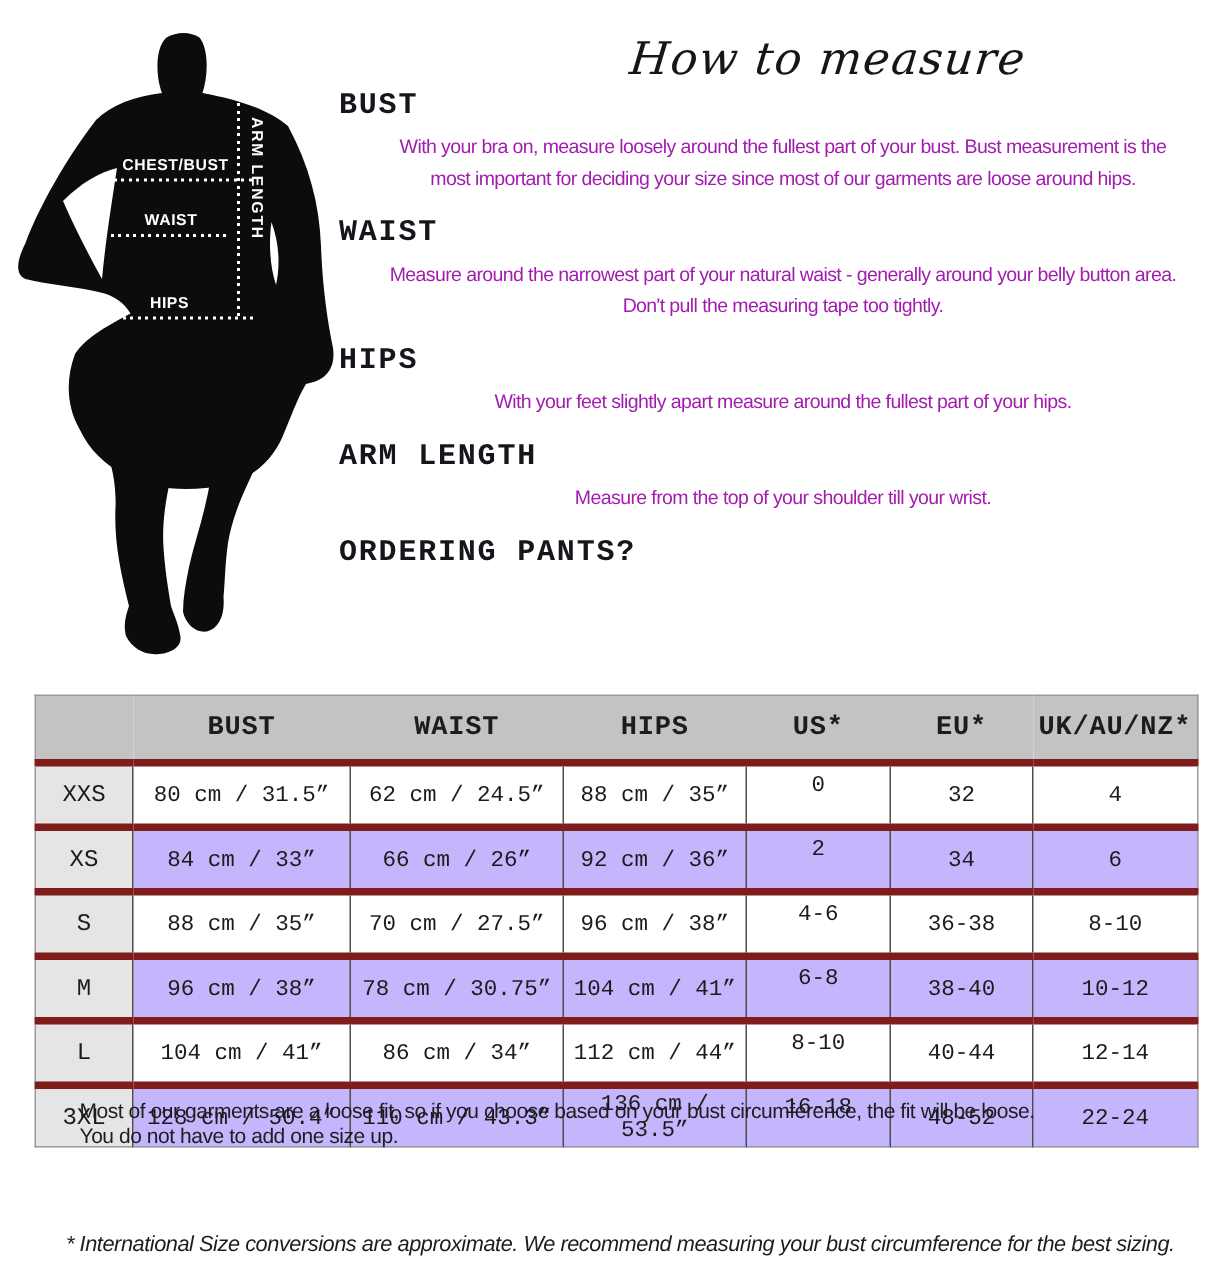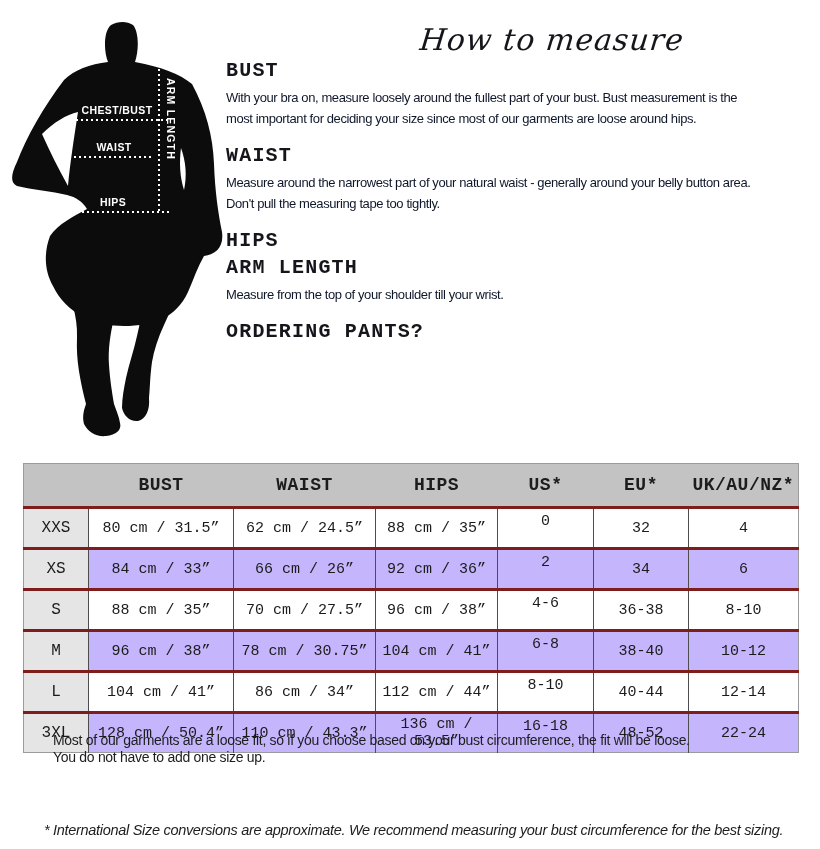--- a/index.html
+++ b/index.html
@@ -37,37 +37,37 @@
   }
 
   
   .sections{position:absolute;left:226px;top:60px;width:592px;}
   .sec h3{
     margin:0 0 5px 0;font-family:"Liberation Mono", monospace;font-weight:bold;
     font-size:20px;line-height:22px;letter-spacing:1.2px;color:#15151b;
   }
   .sec p{
     margin:0 0 16px 0;font-size:13px;line-height:21px;letter-spacing:-.4px;
-    color:#0f172a;white-space:pre-line;
+    color:#a21caf;white-space:pre-line;text-align:center;
   }
 
   
   table.sizes{
     position:absolute;left:23px;top:463px;width:775px;
     border-collapse:collapse;table-layout:fixed;
     font-family:"Liberation Mono", monospace;text-align:center;
     border:1px solid #9b9b9b;
   }
   table.sizes thead th{
     background:#c3c3c3;height:40px;font-size:18px;font-weight:bold;
     letter-spacing:.5px;color:#1c1c1c;border:none;border-bottom:1px solid #2f2f2f;
   }
   table.sizes tbody td{
     height:33px;font-size:15px;color:#1b1b1b;background:#ffffff;
-    border-top:3px solid #7f1d1d;border-left:1px solid #4d4d4d;
+    border-top:5px solid #7f1d1d;border-left:1px solid #4d4d4d;
   }
   table.sizes tbody td:first-child{background:#e5e5e5;font-size:16px;border-left:none;}
   table.sizes tbody tr.alt td{background:#c4b5fd;}
   table.sizes tbody tr.alt td:first-child{background:#e5e5e5;}
   td.waist{color:#8f8f8f;}
   td.us{font-size:13px;vertical-align:top;padding-top:4px;}
   td.eu,td.uk{font-size:17px;}
 
   
   .note1{
@@ -162,20 +162,21 @@
     <p>With your bra on, measure loosely around the fullest part of your bust. Bust measurement is the
 most important for deciding your size since most of our garments are loose around hips.</p>
   </div>
   <div class="sec">
     <h3>WAIST</h3>
     <p>Measure around the narrowest part of your natural waist - generally around your belly button area.
 Don't pull the measuring tape too tightly.</p>
   </div>
   <div class="sec">
     <h3>HIPS</h3>
+    <p>With your feet slightly apart measure around the fullest part of your hips.</p>
   </div>
   <div class="sec">
     <h3>ARM LENGTH</h3>
     <p>Measure from the top of your shoulder till your wrist.</p>
   </div>
   <div class="sec">
     <h3>ORDERING PANTS?</h3>
   </div>
 </div>
 

